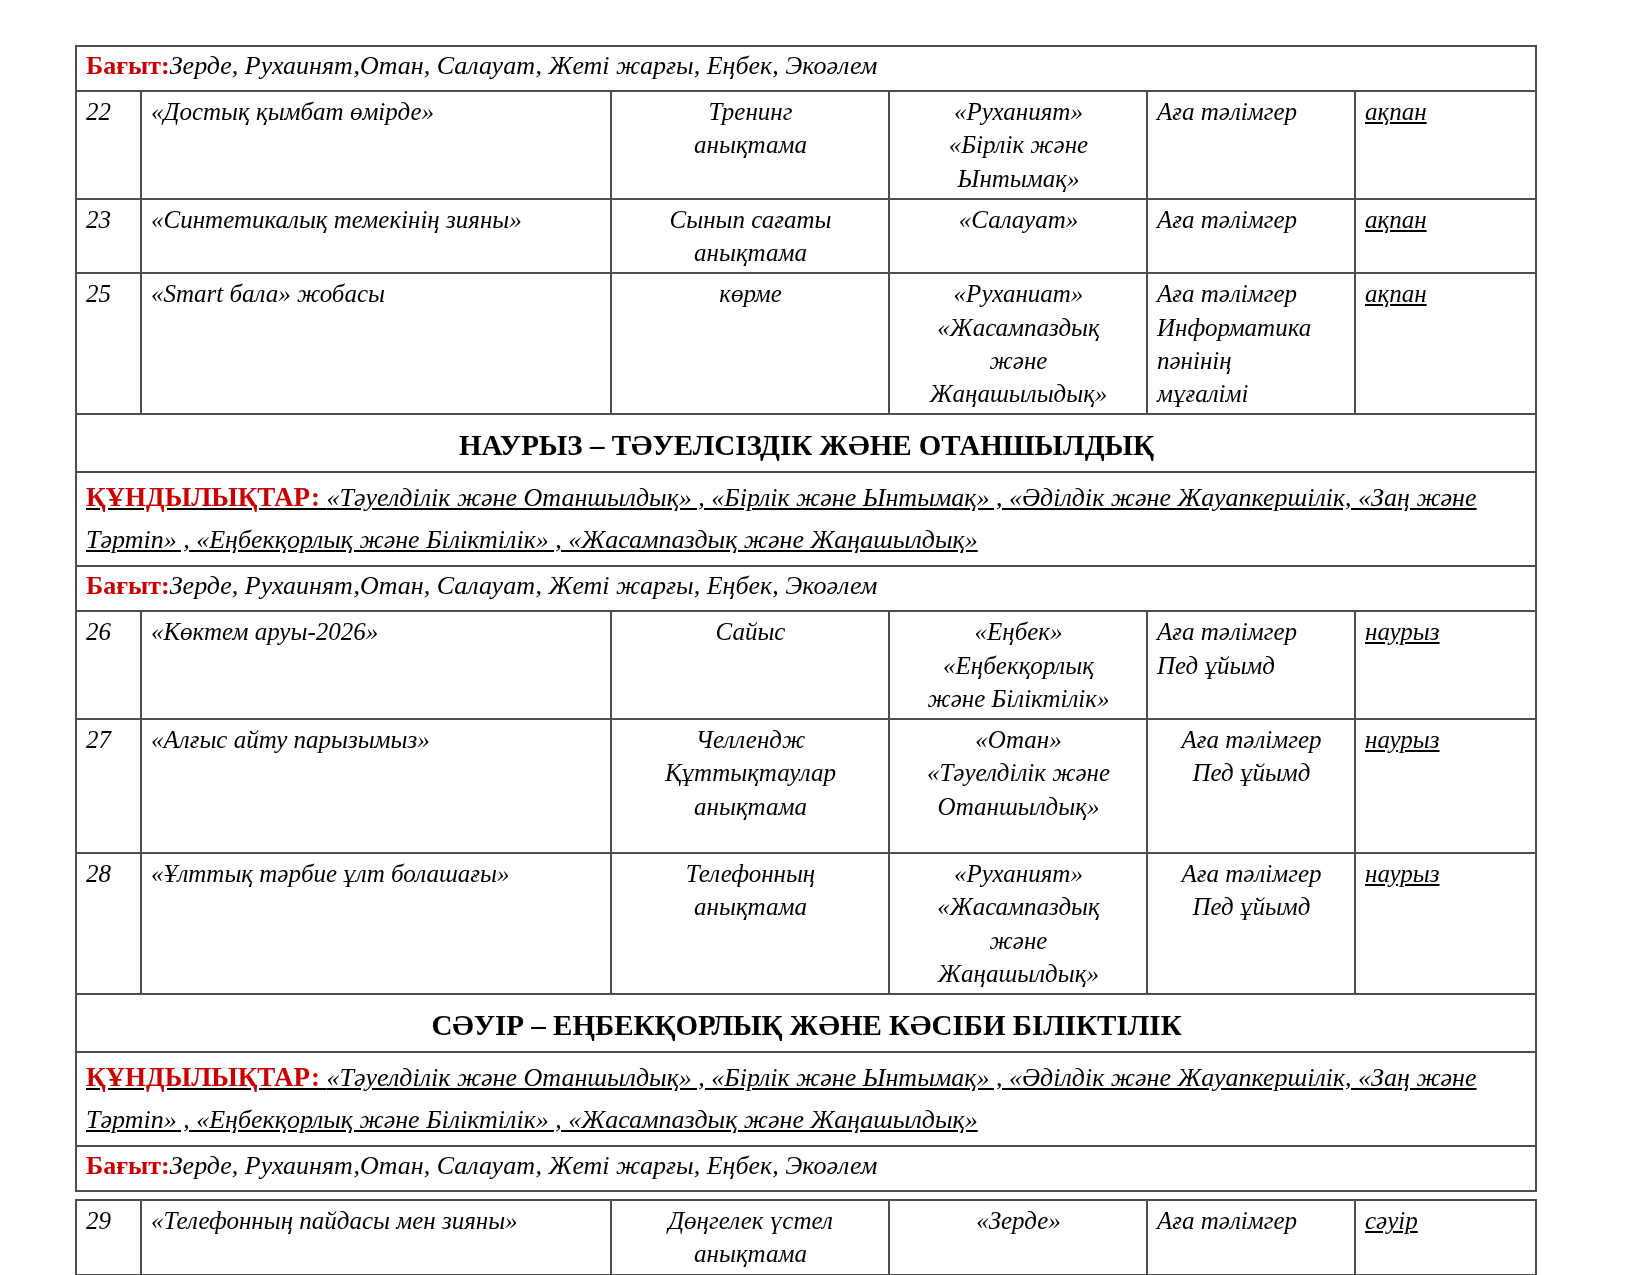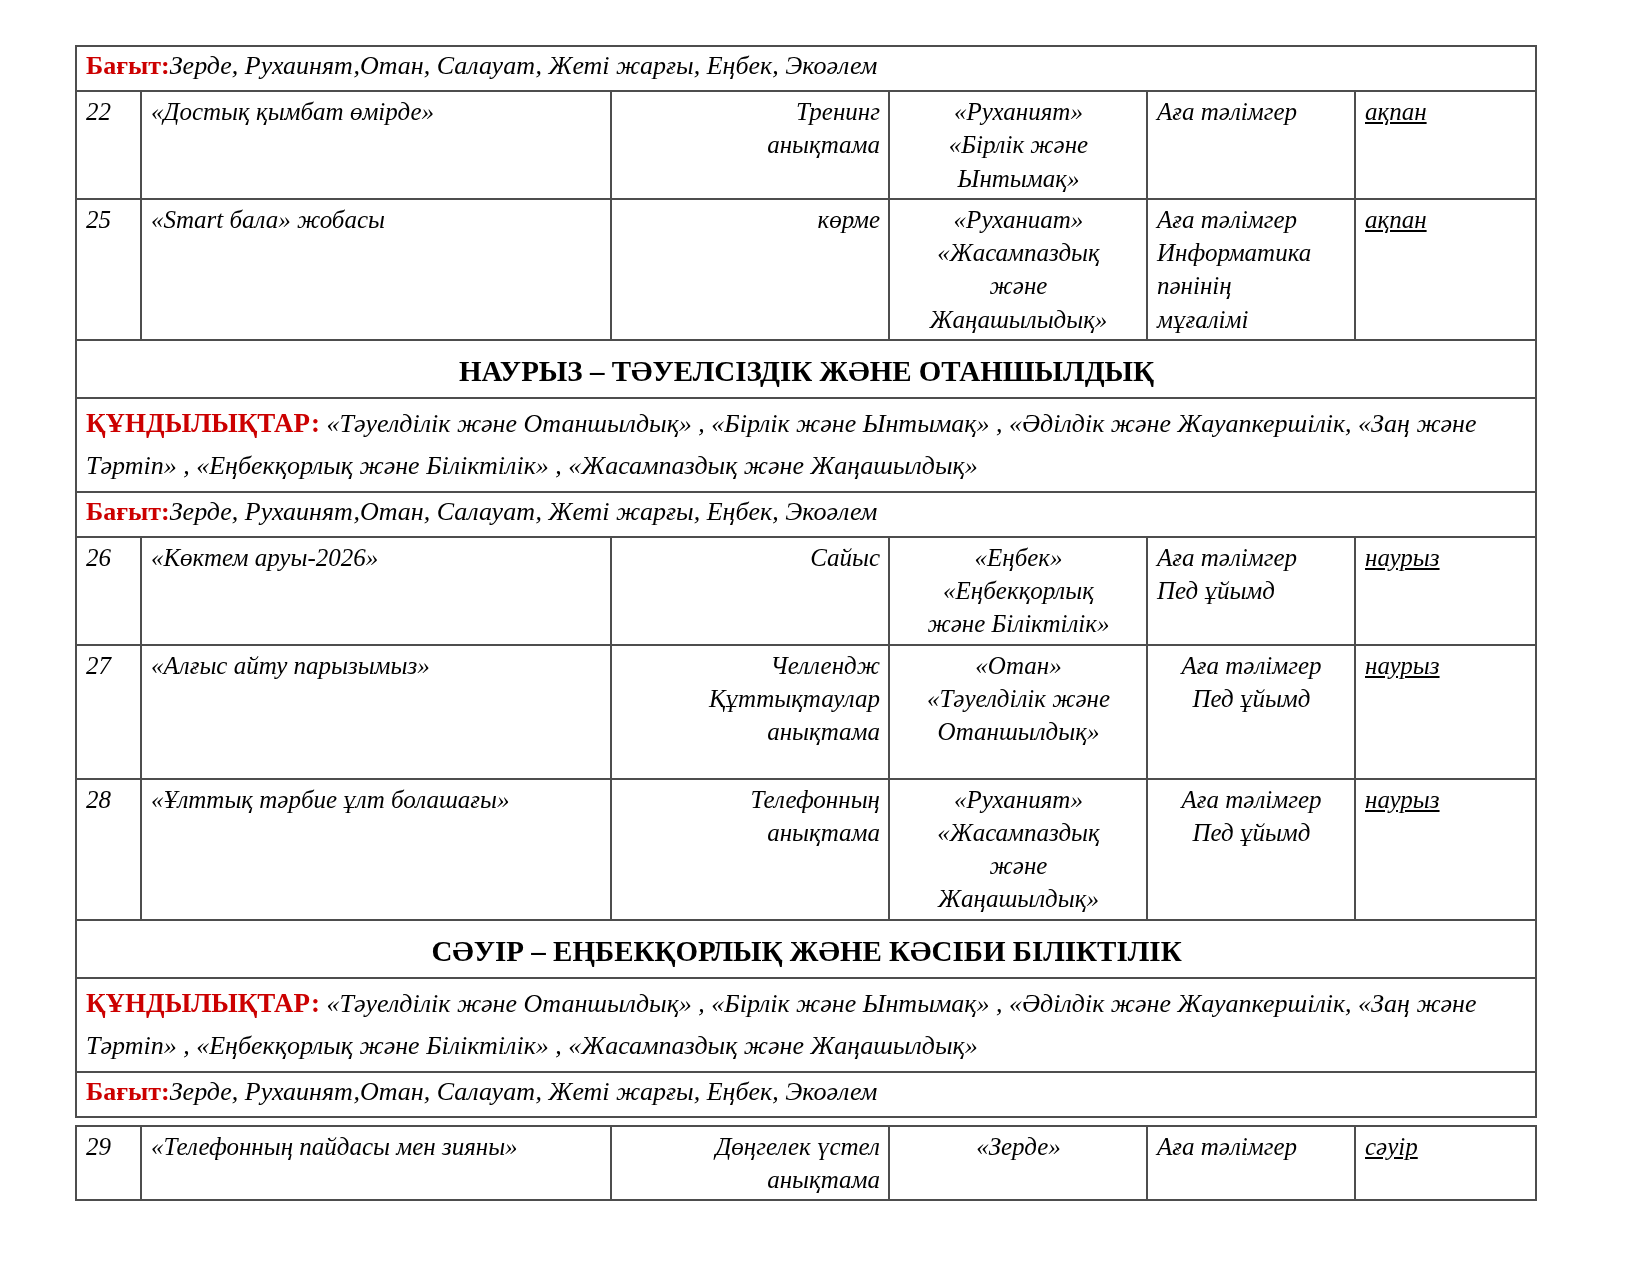--- a/index.html
+++ b/index.html
@@ -35,21 +35,21 @@
     font-size: 25px;
     font-style: italic;
     line-height: 1.33;
     white-space: pre-line;
     overflow: hidden;
     word-wrap: break-word;
   }
   
   td.c-num    { font-style: normal; text-align: left; }
   td.c-event  { text-align: left; }
-  td.c-format { text-align: right; }
+  td.c-format { text-align: center; }
   td.c-values { text-align: center; }
   td.c-resp   { text-align: left; }
   td.c-resp.resp-center { text-align: center; }
   td.c-month  { text-align: left; text-decoration: underline; }
   
   tr.meta-row td {
     font-size: 26px;
     line-height: 1.25;
     height: 37px;
   }
@@ -67,20 +67,21 @@
     font-size: 29px;
     line-height: 1.2;
     height: 40px;
     padding-top: 13px;
   }
   
   tr.kundy-row td {
     font-size: 26px;
     line-height: 1.6;
     height: 86px;
+    text-decoration: underline;
   }
   tr.kundy-row .red-label { font-size: 27px; }
 </style>
 </head>
 <body>
 
 <div class="page">
 
   <table class="plan t1">
     <colgroup>
@@ -100,20 +101,29 @@
 
     <tbody>
         <tr class="data-row" style="height: 100px;">
           <td class="c-num">22</td>
           <td class="c-event">«Достық қымбат өмірде»</td>
           <td class="c-format">Тренинг
 анықтама</td>
           <td class="c-values">«Руханият»
 «Бірлік және
 Ынтымақ»</td>
+          <td class="c-resp">Аға тәлімгер</td>
+          <td class="c-month">ақпан</td>
+        </tr>
+        <tr class="data-row" style="height: 68px;">
+          <td class="c-num">23</td>
+          <td class="c-event">«Синтетикалық темекінің зияны»</td>
+          <td class="c-format">Сынып сағаты
+анықтама</td>
+          <td class="c-values">«Салауат»</td>
           <td class="c-resp">Аға тәлімгер</td>
           <td class="c-month">ақпан</td>
         </tr>
         <tr class="data-row" style="height: 134px;">
           <td class="c-num">25</td>
           <td class="c-event">«Smart бала» жобасы</td>
           <td class="c-format">көрме</td>
           <td class="c-values">«Руханиат»
 «Жасампаздық
 және

